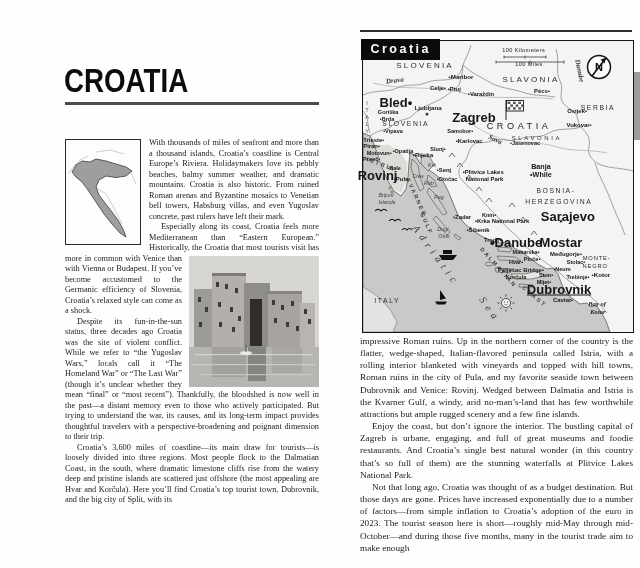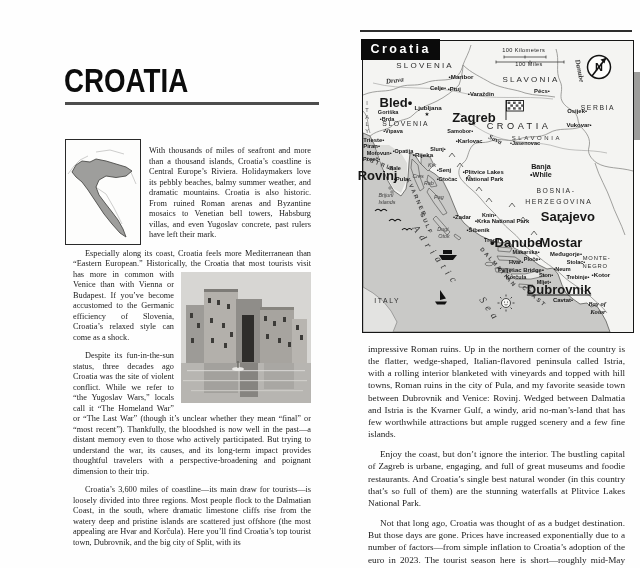--- a/index.html
+++ b/index.html
@@ -4,21 +4,21 @@
 <style>
   html,body{margin:0;padding:0;background:#dededc;}
   .page{position:relative;width:640px;height:568px;background:#fefefe;overflow:hidden;
         font-family:"Liberation Serif",serif;color:#1b1b1b;}
   
   .lcol-title{position:absolute;left:64px;top:62px;font-family:"Liberation Sans",sans-serif;
         font-weight:bold;font-size:33px;color:#0c0c0c;letter-spacing:0px;
         transform:scaleX(.84);transform-origin:left top;white-space:nowrap;}
   .lcol-rule{position:absolute;left:65px;top:102px;width:254px;height:2.5px;background:#4d4d4d;}
   .lcol-text{position:absolute;left:65px;top:138px;width:254px;}
-  .jp{margin:8px;text-align:justify;font-size:8.3px;line-height:10.5px;}
+  .jp{margin:0;text-align:justify;font-size:8.3px;line-height:10.5px;}
   .ind{text-indent:12px;}
   em{font-style:italic;}
   .thumb{float:left;width:74px;height:104px;border:1.4px solid #2a2a2a;margin:1px 8px 3px 0;background:#fff;}
   .photo-float{float:right;width:130px;height:131px;margin:2px 0 3px 7px;}
   .thumb svg,.photo-float svg{display:block;}
   
   .rheader{position:absolute;left:360px;top:13px;width:272px;text-align:right;
         font-family:"Liberation Sans",sans-serif;font-weight:bold;font-size:11.5px;color:#111;}
   .rheader .pgnum{margin-left:14px;}
   .rrule{position:absolute;left:360px;top:30px;width:272px;height:1.6px;background:#2e2e2e;}

